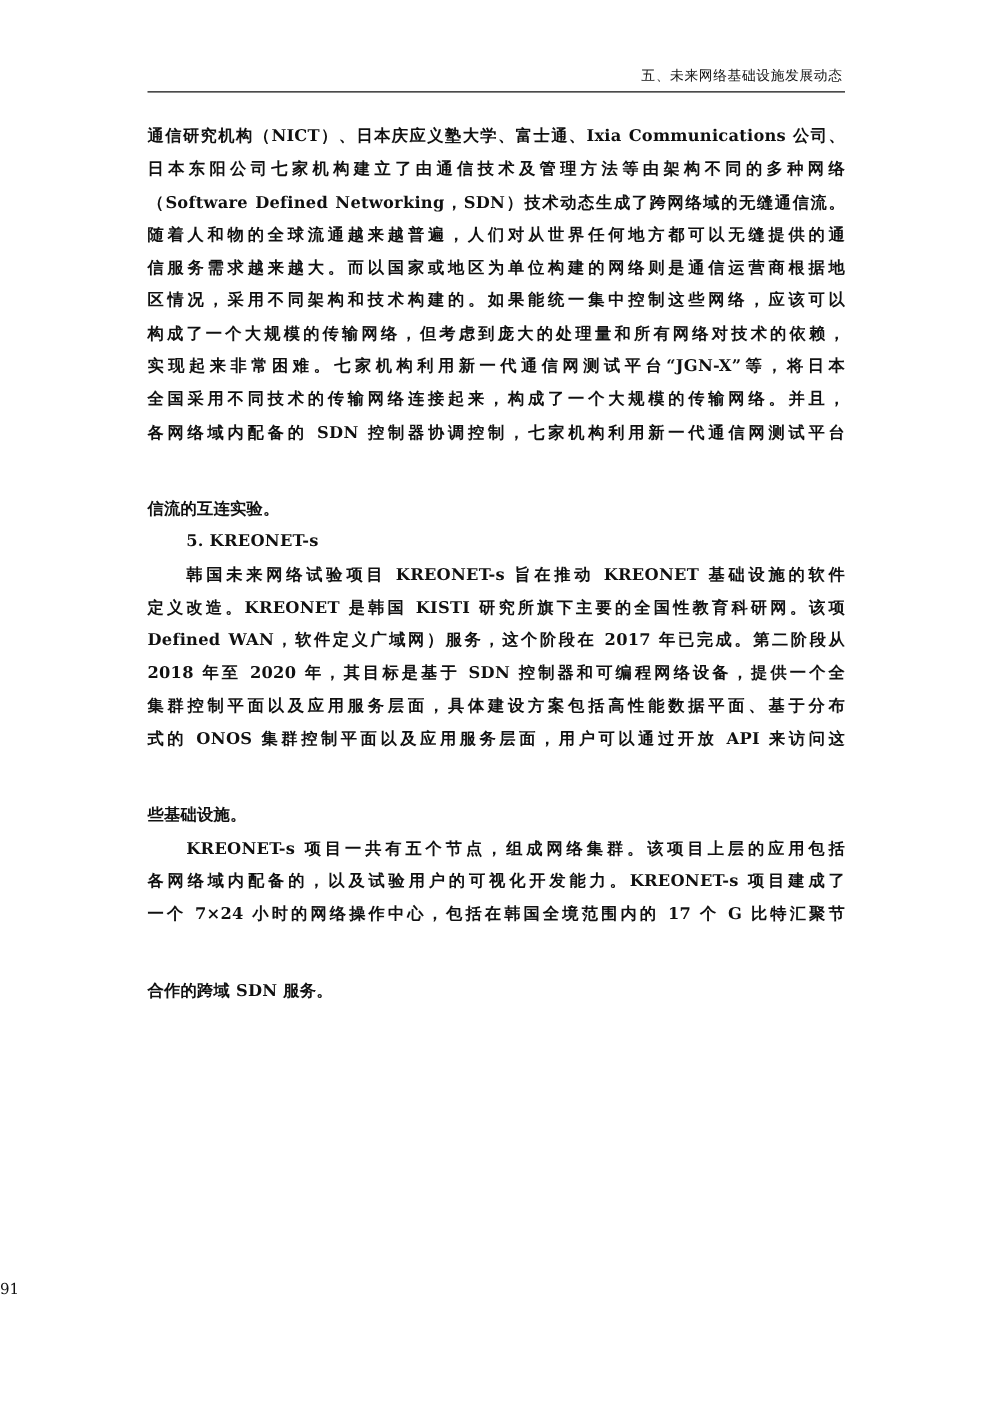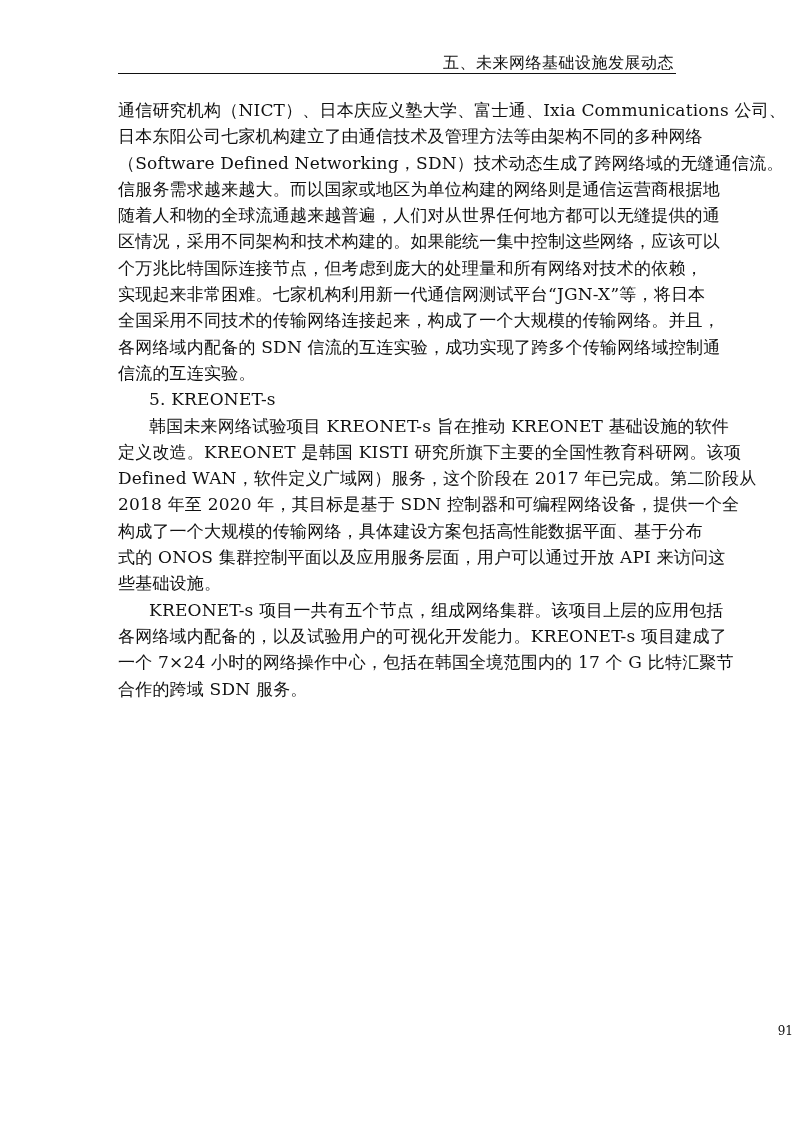--- a/index.html
+++ b/index.html
@@ -20,91 +20,93 @@
       left: 118px;
       top: 50px;
       width: 558px;
       height: 23px;
       border-bottom: 1.5px solid #111111;
     }
     .header-title {
       position: absolute;
       right: 2px;
       top: 3px;
-      font-size: 16px;
+      font-size: 11px;
       letter-spacing: 0.5px;
       white-space: nowrap;
       margin-left: 29px;
     }
     .body-text {
       position: absolute;
       left: 118px;
       top: 97px;
       width: 558px;
     }
     .line {
       display: block;
       height: 26.3px;
       line-height: 26.3px;
-      font-size: 17px;
+      font-size: 13px;
       white-space: nowrap;
       text-align: justify;
       text-align-last: justify;
       letter-spacing: 0.2px;
+      font-weight: bold;
     }
     .line.last {
       text-align-last: left;
+      margin-top: 35px;
     }
     .line.indent {
       padding-left: 31px;
     }
     .line.heading {
       padding-left: 31px;
       text-align-last: left;
     }
     .page-number {
       position: absolute;
       left: 0;
       width: 793px;
       top: 1024px;
-      text-align: right;
+      text-align: left;
       font-size: 12px;
     }
   </style>
 </head>
 <body>
 
 <div class="page-header">
   <span class="header-title">五、未来网络基础设施发展动态</span>
 </div>
 
 <div class="body-text">
 
   <div>
     <span class="line">通信研究机构（NICT）、日本庆应义塾大学、富士通、Ixia Communications 公司、</span>
     <span class="line">日本东阳公司七家机构建立了由通信技术及管理方法等由架构不同的多种网络</span>
     <span class="line">（Software Defined Networking，SDN）技术动态生成了跨网络域的无缝通信流。</span>
+    <span class="line">随着人和物的全球流通越来越普遍，人们对从世界任何地方都可以无缝提供的通</span>
     <span class="line">信服务需求越来越大。而以国家或地区为单位构建的网络则是通信运营商根据地</span>
-    <span class="line">随着人和物的全球流通越来越普遍，人们对从世界任何地方都可以无缝提供的通</span>
     <span class="line">区情况，采用不同架构和技术构建的。如果能统一集中控制这些网络，应该可以</span>
-    <span class="line">个万兆比特国际连接节点，但考虑到庞大的处理量和所有网络对技术的依赖，</span>
+    <span class="line">构成了一个大规模的传输网络，但考虑到庞大的处理量和所有网络对技术的依赖，</span>
     <span class="line">实现起来非常困难。七家机构利用新一代通信网测试平台“JGN-X”等，将日本</span>
     <span class="line">全国采用不同技术的传输网络连接起来，构成了一个大规模的传输网络。并且，</span>
-    <span class="line">各网络域内配备的 SDN 信流的互连实验，成功实现了跨多个传输网络域控制通</span>
+    <span class="line">各网络域内配备的 SDN 控制器协调控制，七家机构利用新一代通信网测试平台</span>
     <span class="line last">信流的互连实验。</span>
   </div>
 
   <span class="line heading">5.   KREONET-s</span>
 
   <div>
     <span class="line indent">韩国未来网络试验项目 KREONET-s 旨在推动 KREONET 基础设施的软件</span>
     <span class="line">定义改造。KREONET 是韩国 KISTI 研究所旗下主要的全国性教育科研网。该项</span>
     <span class="line">Defined WAN，软件定义广域网）服务，这个阶段在 2017 年已完成。第二阶段从</span>
     <span class="line">2018 年至 2020 年，其目标是基于 SDN 控制器和可编程网络设备，提供一个全</span>
-    <span class="line">构成了一个大规模的传输网络，具体建设方案包括高性能数据平面、基于分布</span>
+    <span class="line">集群控制平面以及应用服务层面，具体建设方案包括高性能数据平面、基于分布</span>
     <span class="line">式的 ONOS 集群控制平面以及应用服务层面，用户可以通过开放 API 来访问这</span>
     <span class="line last">些基础设施。</span>
   </div>
 
   <div>
     <span class="line indent">KREONET-s 项目一共有五个节点，组成网络集群。该项目上层的应用包括</span>
     <span class="line">各网络域内配备的，以及试验用户的可视化开发能力。KREONET-s 项目建成了</span>
     <span class="line">一个 7×24 小时的网络操作中心，包括在韩国全境范围内的 17 个 G 比特汇聚节</span>
     <span class="line last">合作的跨域 SDN 服务。</span>
   </div>

